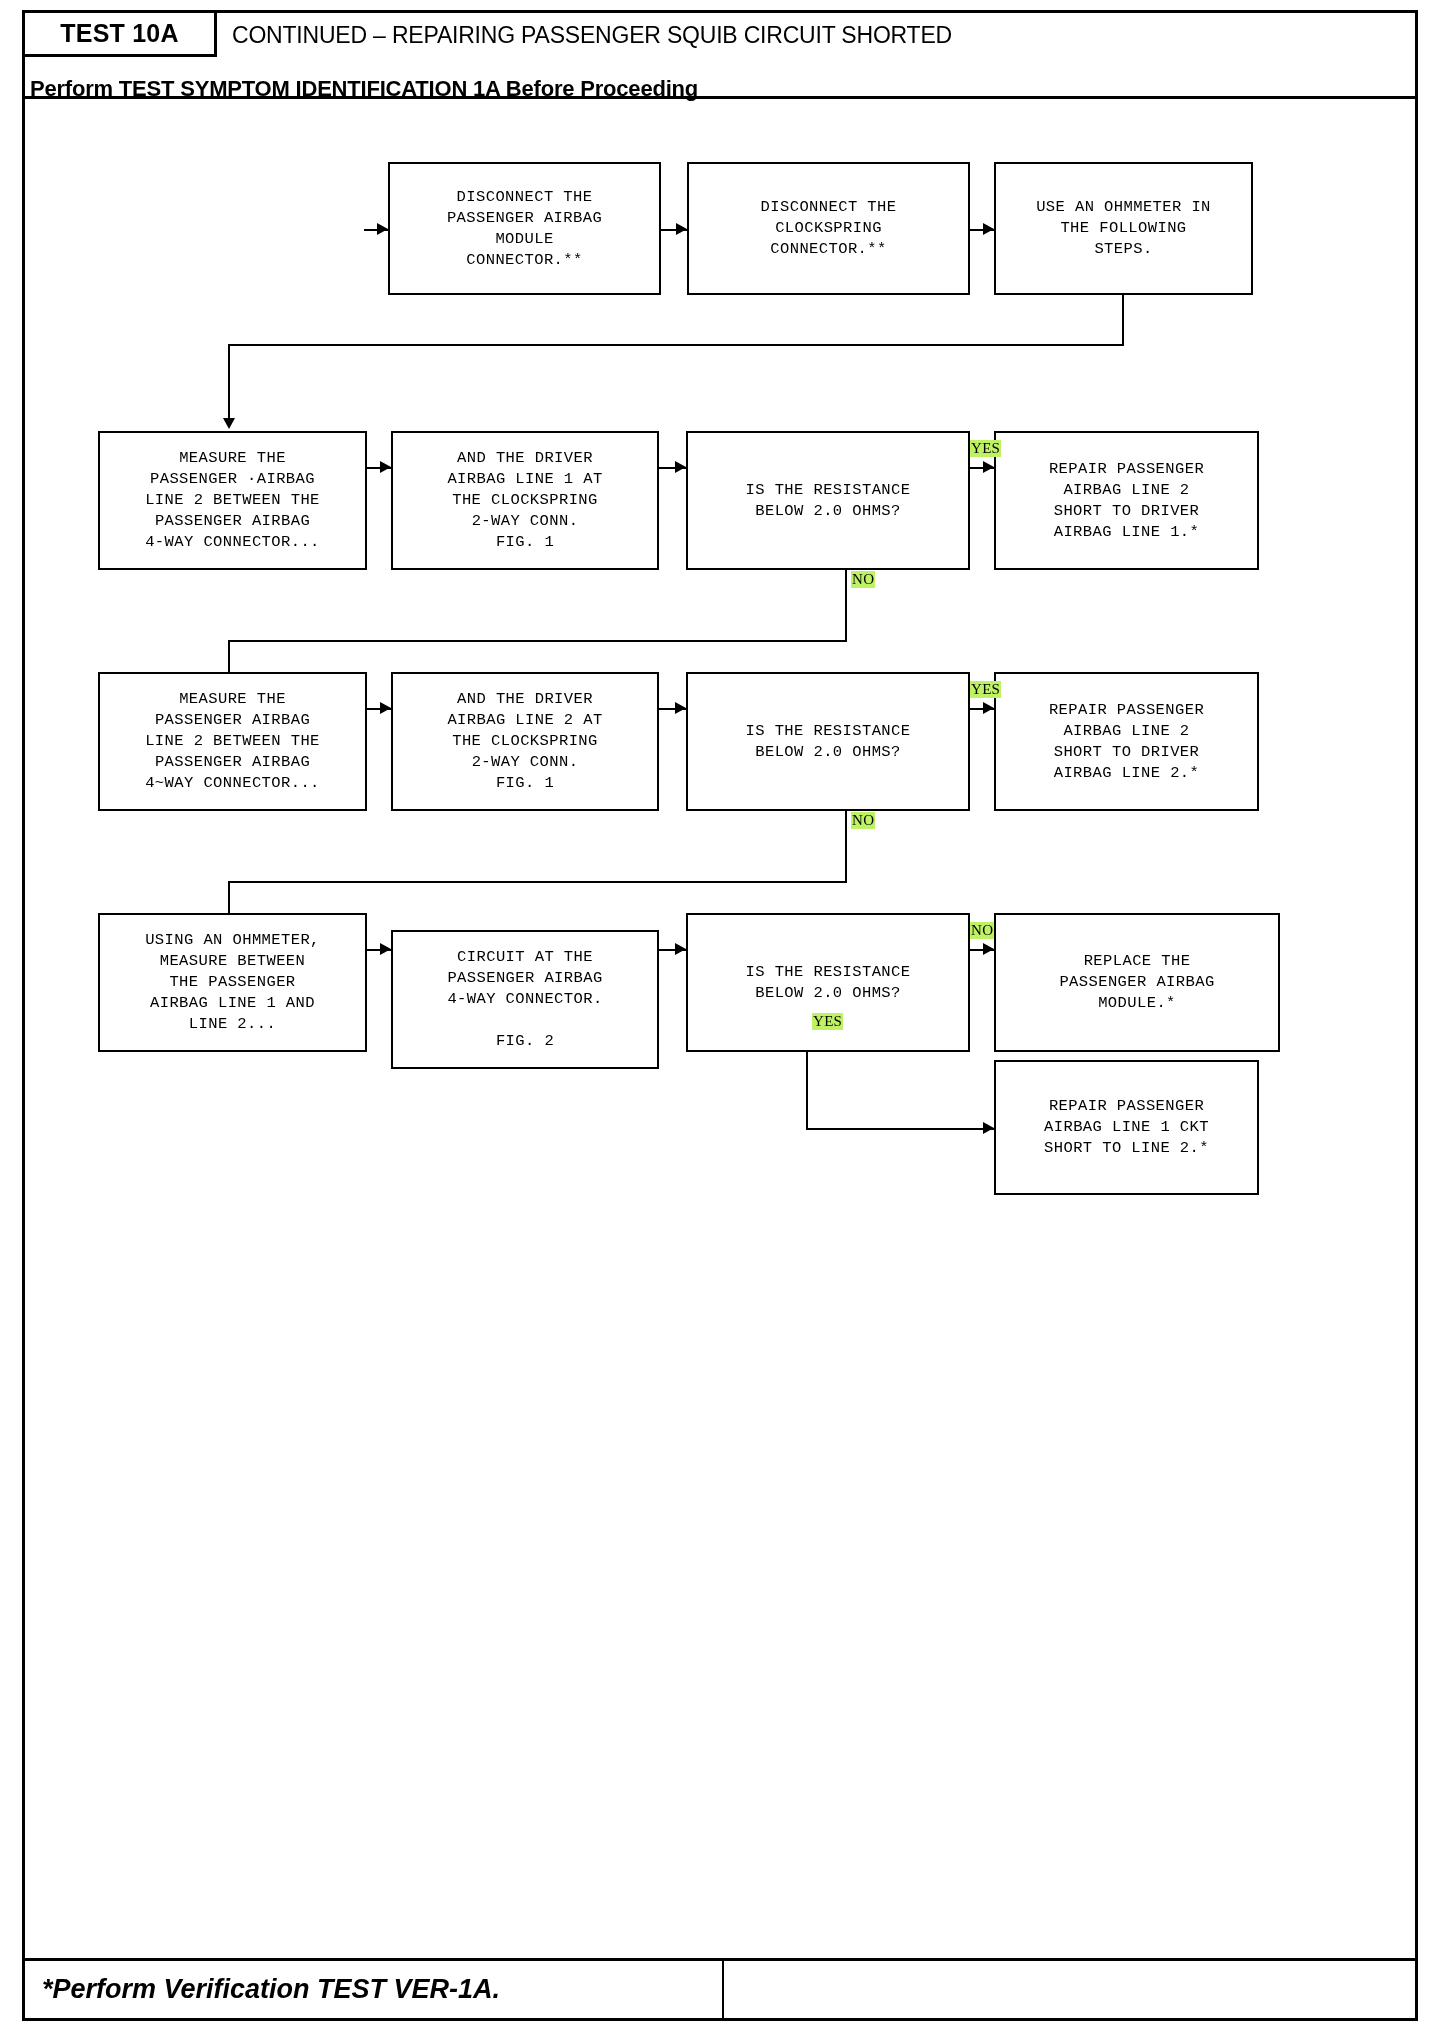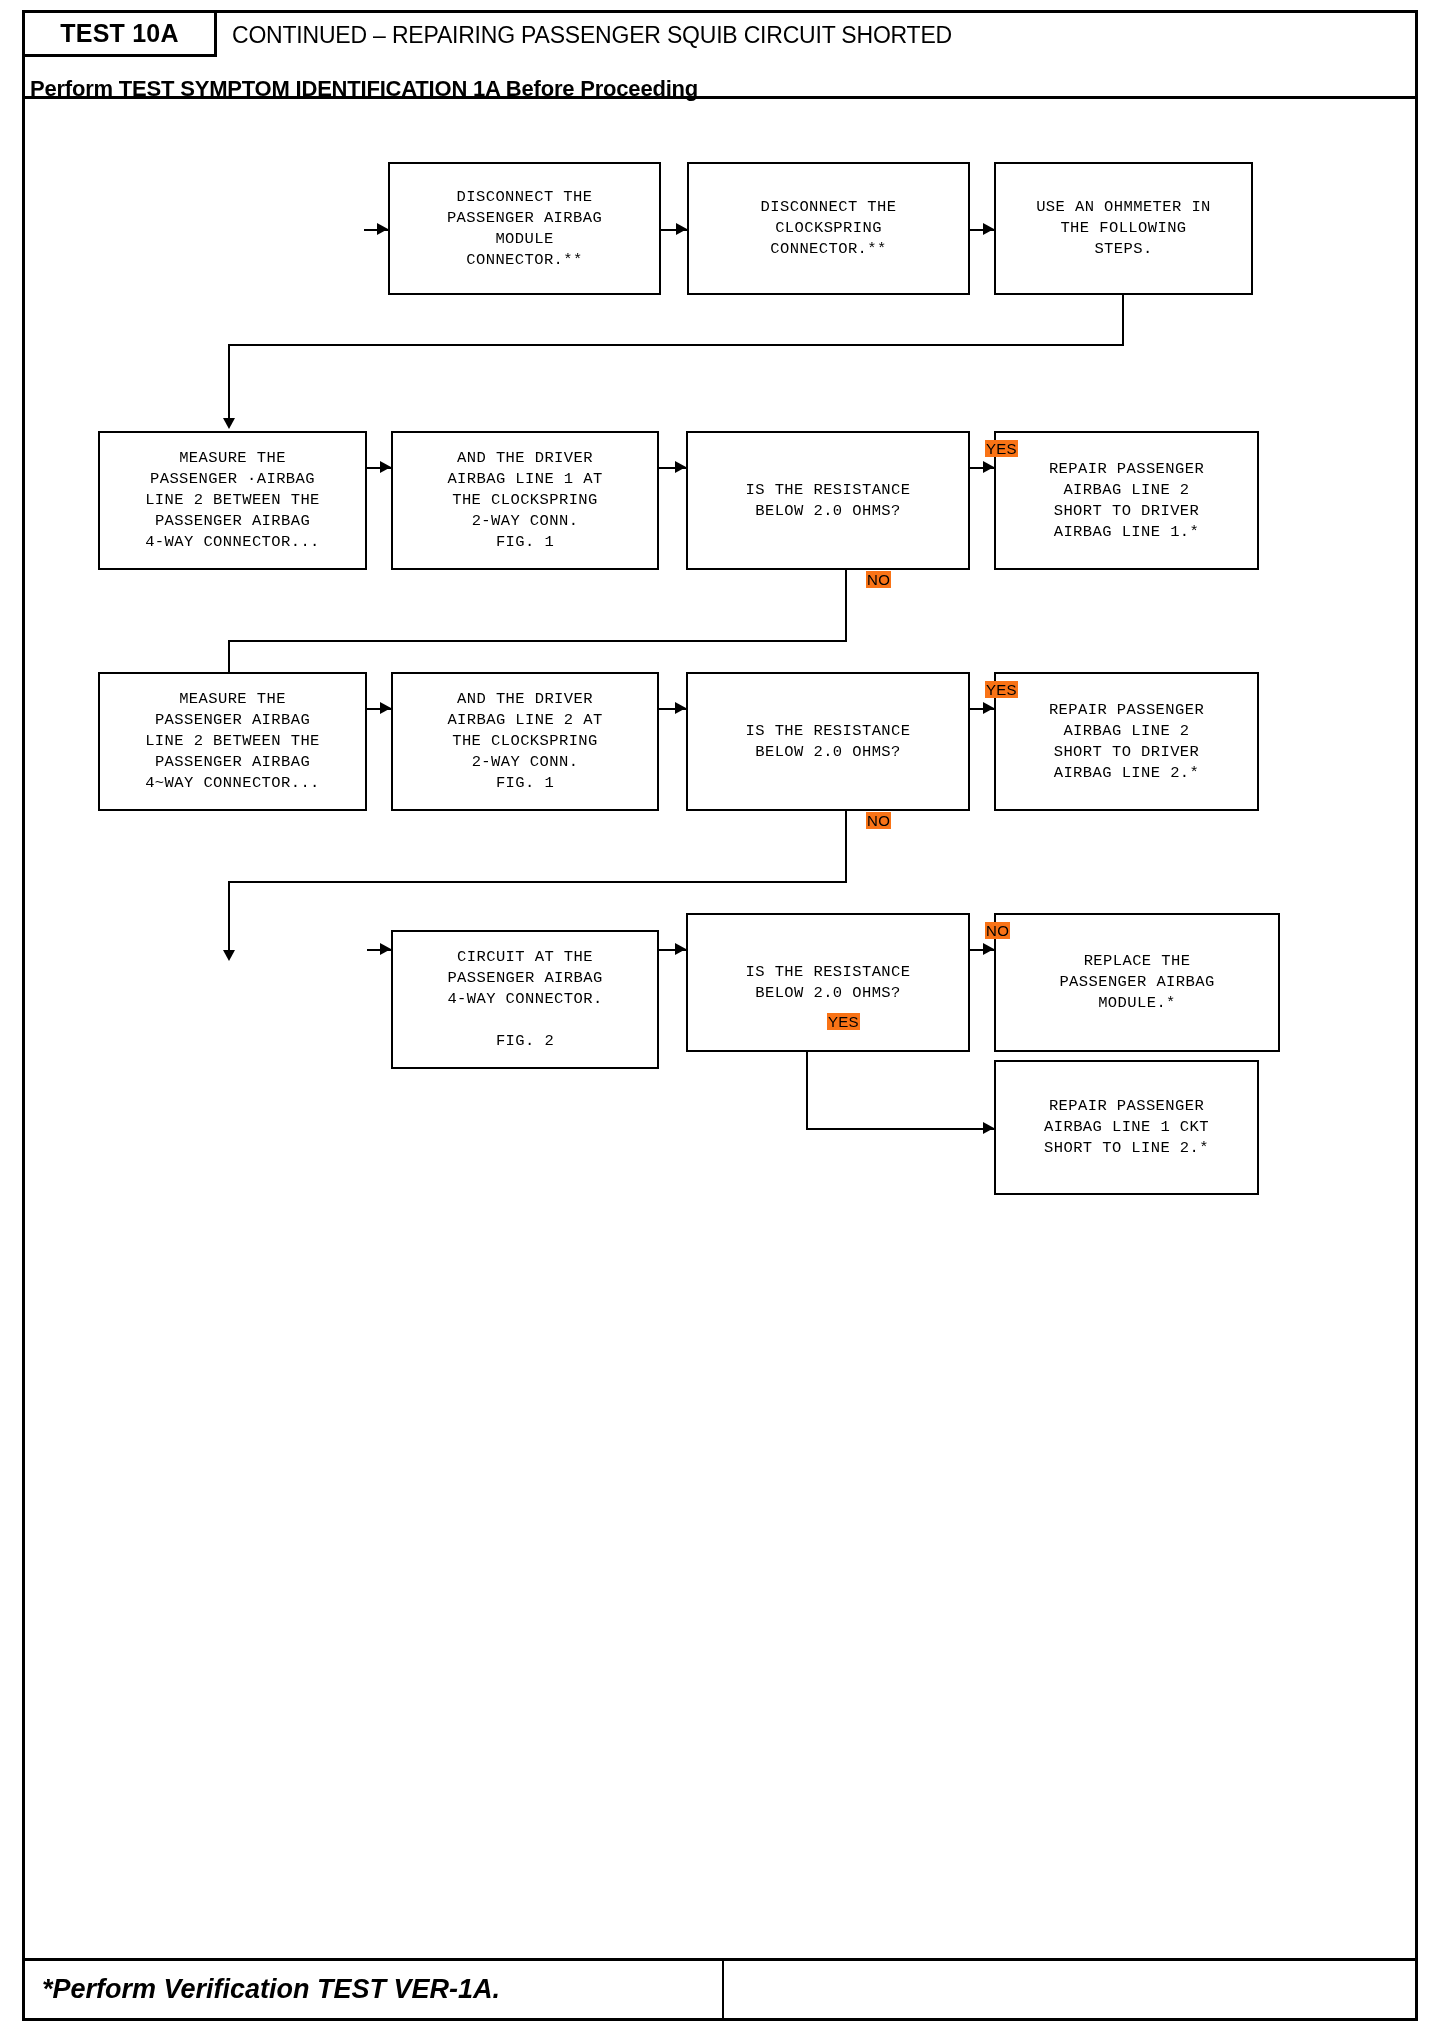--- a/index.html
+++ b/index.html
@@ -157,27 +157,26 @@
   .arrow-d{
     position:absolute;
     width:0;height:0;
     border-left:6px solid transparent;
     border-right:6px solid transparent;
     border-top:11px solid #000;
   }
 
   .edge-label{
     position:absolute;
-    font-family:Liberation Sans, sans-serif;
+    font-family:Liberation Serif, serif;
     font-size:15px;
     letter-spacing:.3px;
     white-space:nowrap;
-    background:#f97316;
+    background:#bef264;
     padding:0 1px;
-    margin-left:15px;
   }
 </style>
 </head>
 <body>
 
 <div id="page">
 
   <div class="page-frame"></div>
 
   <div class="header-band"></div>
@@ -280,20 +279,25 @@
   <div class="hline" style="left:970px; top:708px; width:24px;"></div>
   <div class="arrow-r" style="left:983px; top:702px;"></div>
   <div class="edge-label" style="left:970px; top:681px;">YES</div>
 
   <div class="vline" style="left:845px; top:811px; height:71px;"></div>
   <div class="edge-label" style="left:851px; top:812px;">NO</div>
   <div class="hline" style="left:228px; top:881px; width:619px;"></div>
   <div class="vline" style="left:228px; top:881px; height:74px;"></div>
   <div class="arrow-d" style="left:223px; top:950px;"></div>
 
+  <div class="node" style="left:98px; top:913px; width:269px; height:139px;">USING AN OHMMETER,
+MEASURE BETWEEN
+THE PASSENGER
+AIRBAG LINE 1 AND
+LINE 2...</div>
 
   <div class="node" style="left:391px; top:930px; width:268px; height:139px;">CIRCUIT AT THE
 PASSENGER AIRBAG
 4-WAY CONNECTOR.
 
 FIG. 2</div>
 
   <div class="node" style="left:686px; top:913px; width:284px; height:139px;">IS THE RESISTANCE
 BELOW 2.0 OHMS?</div>
 

